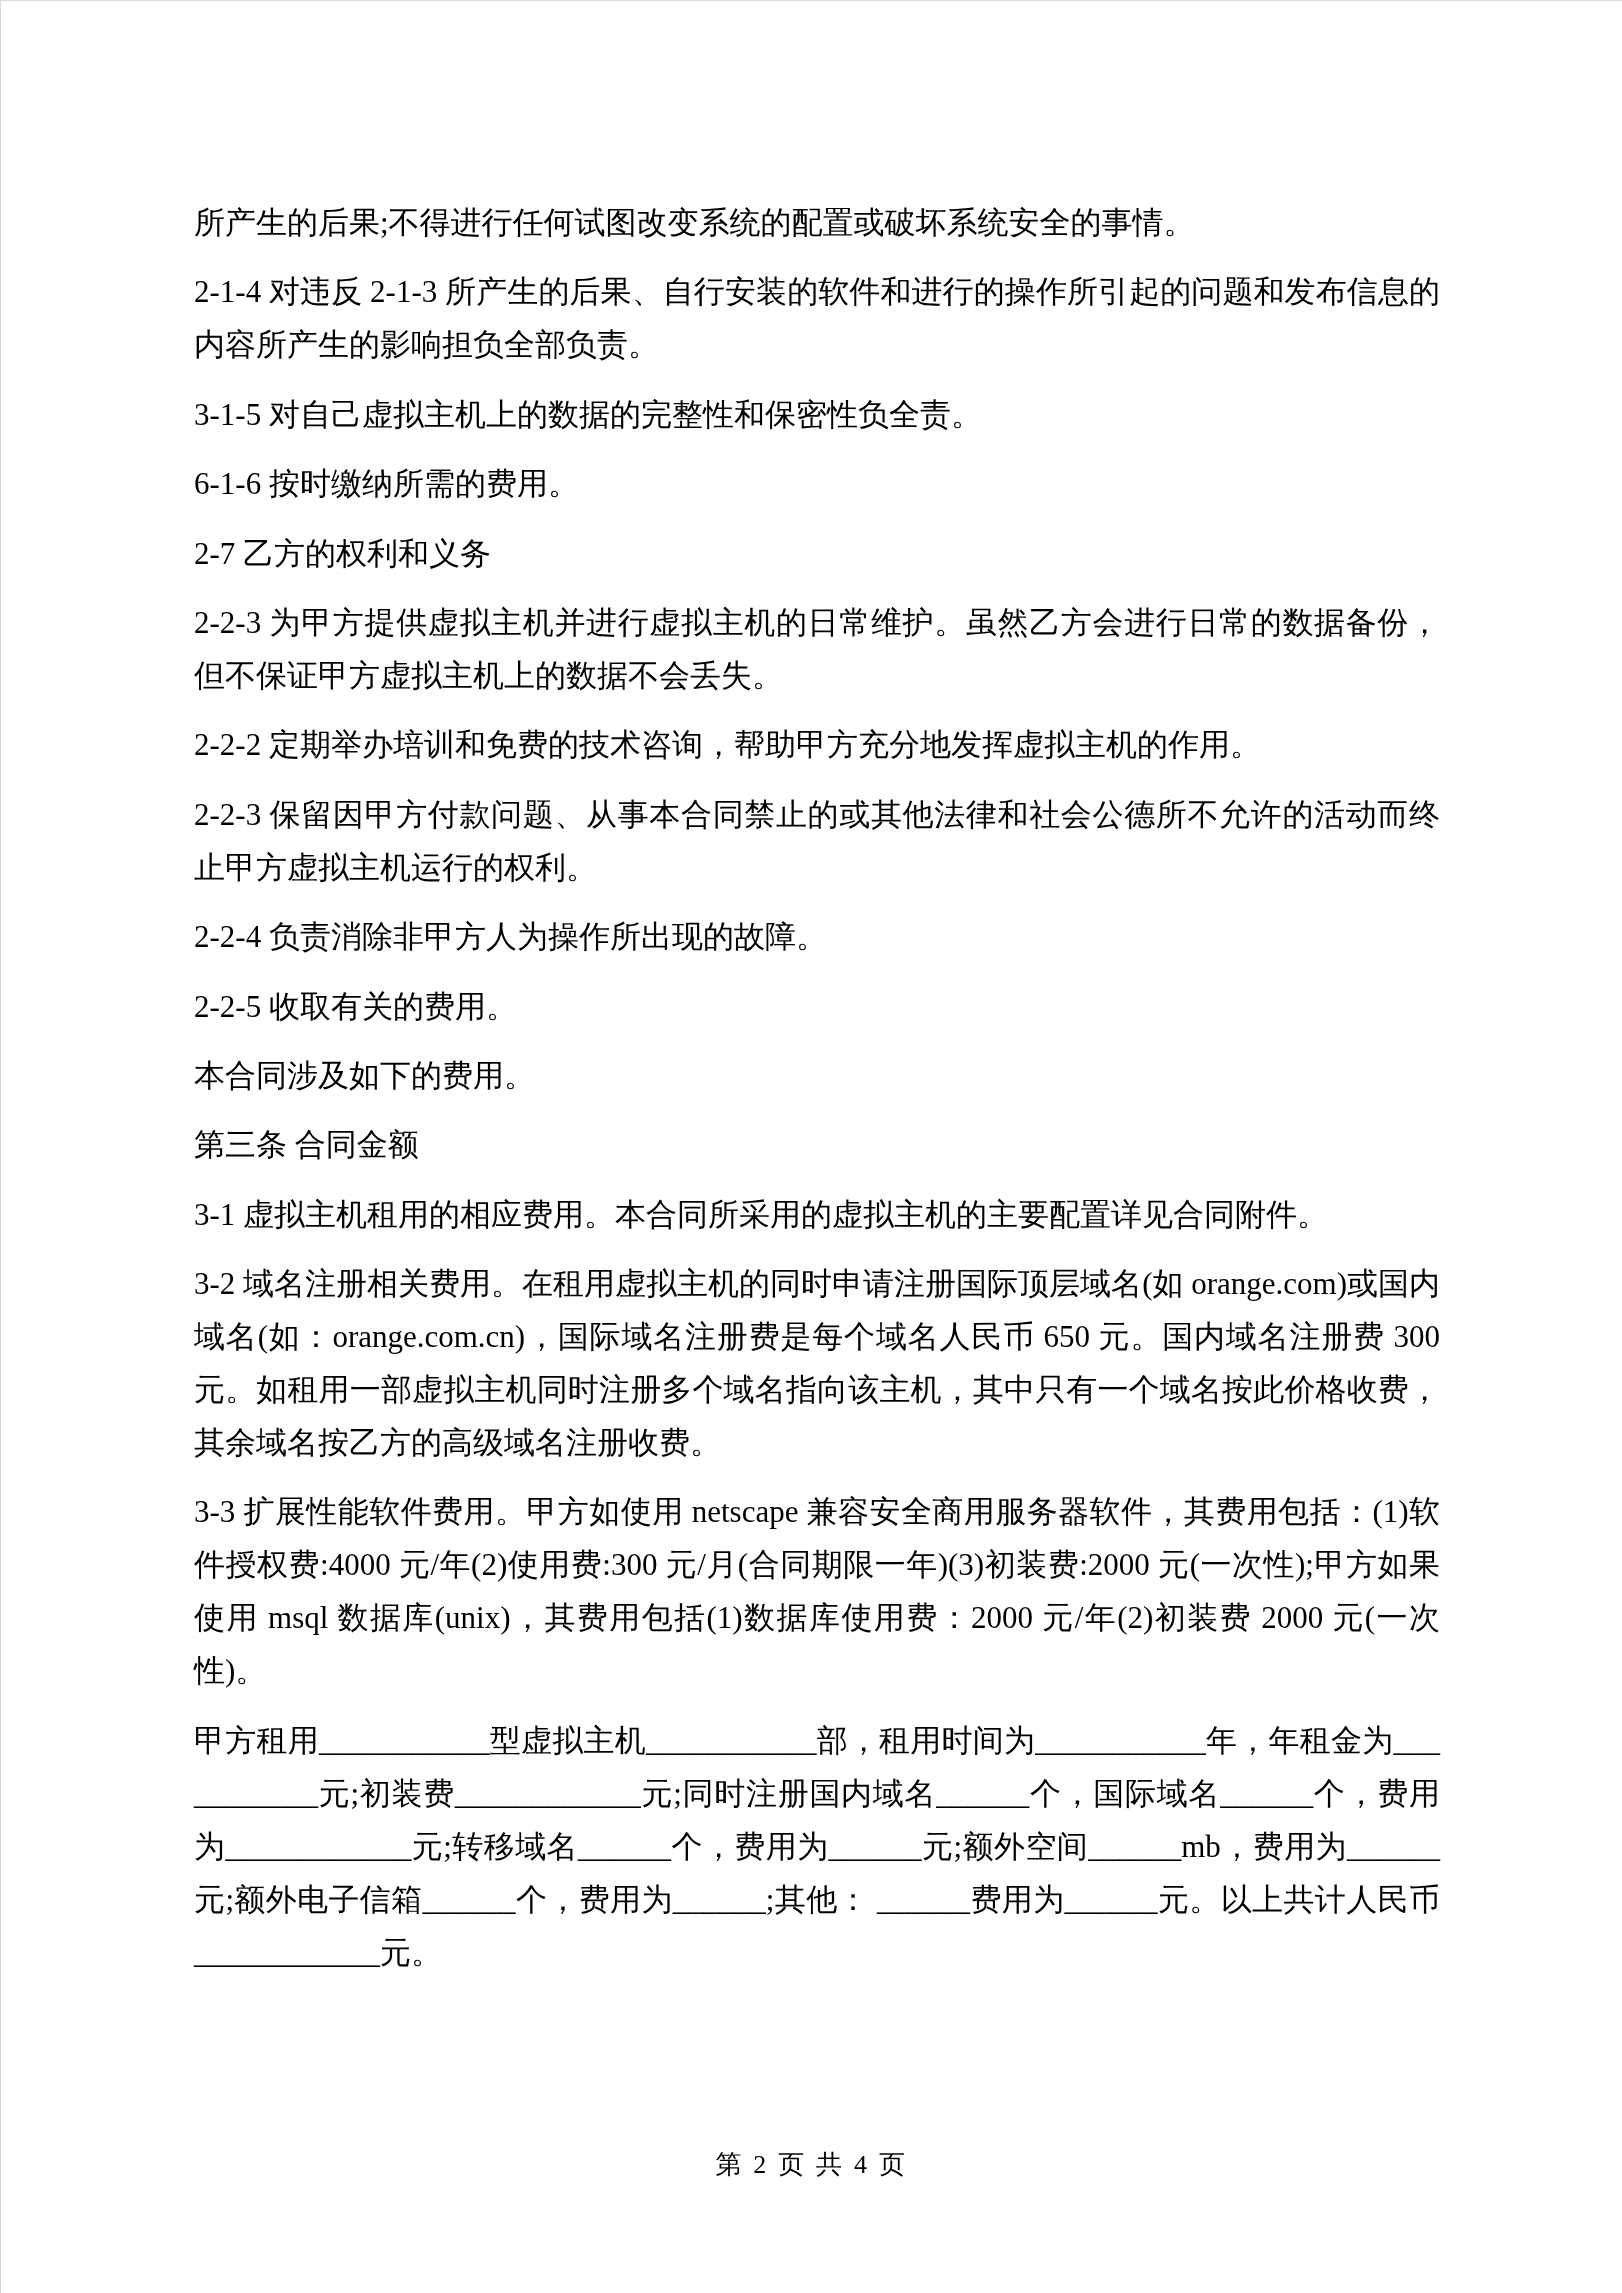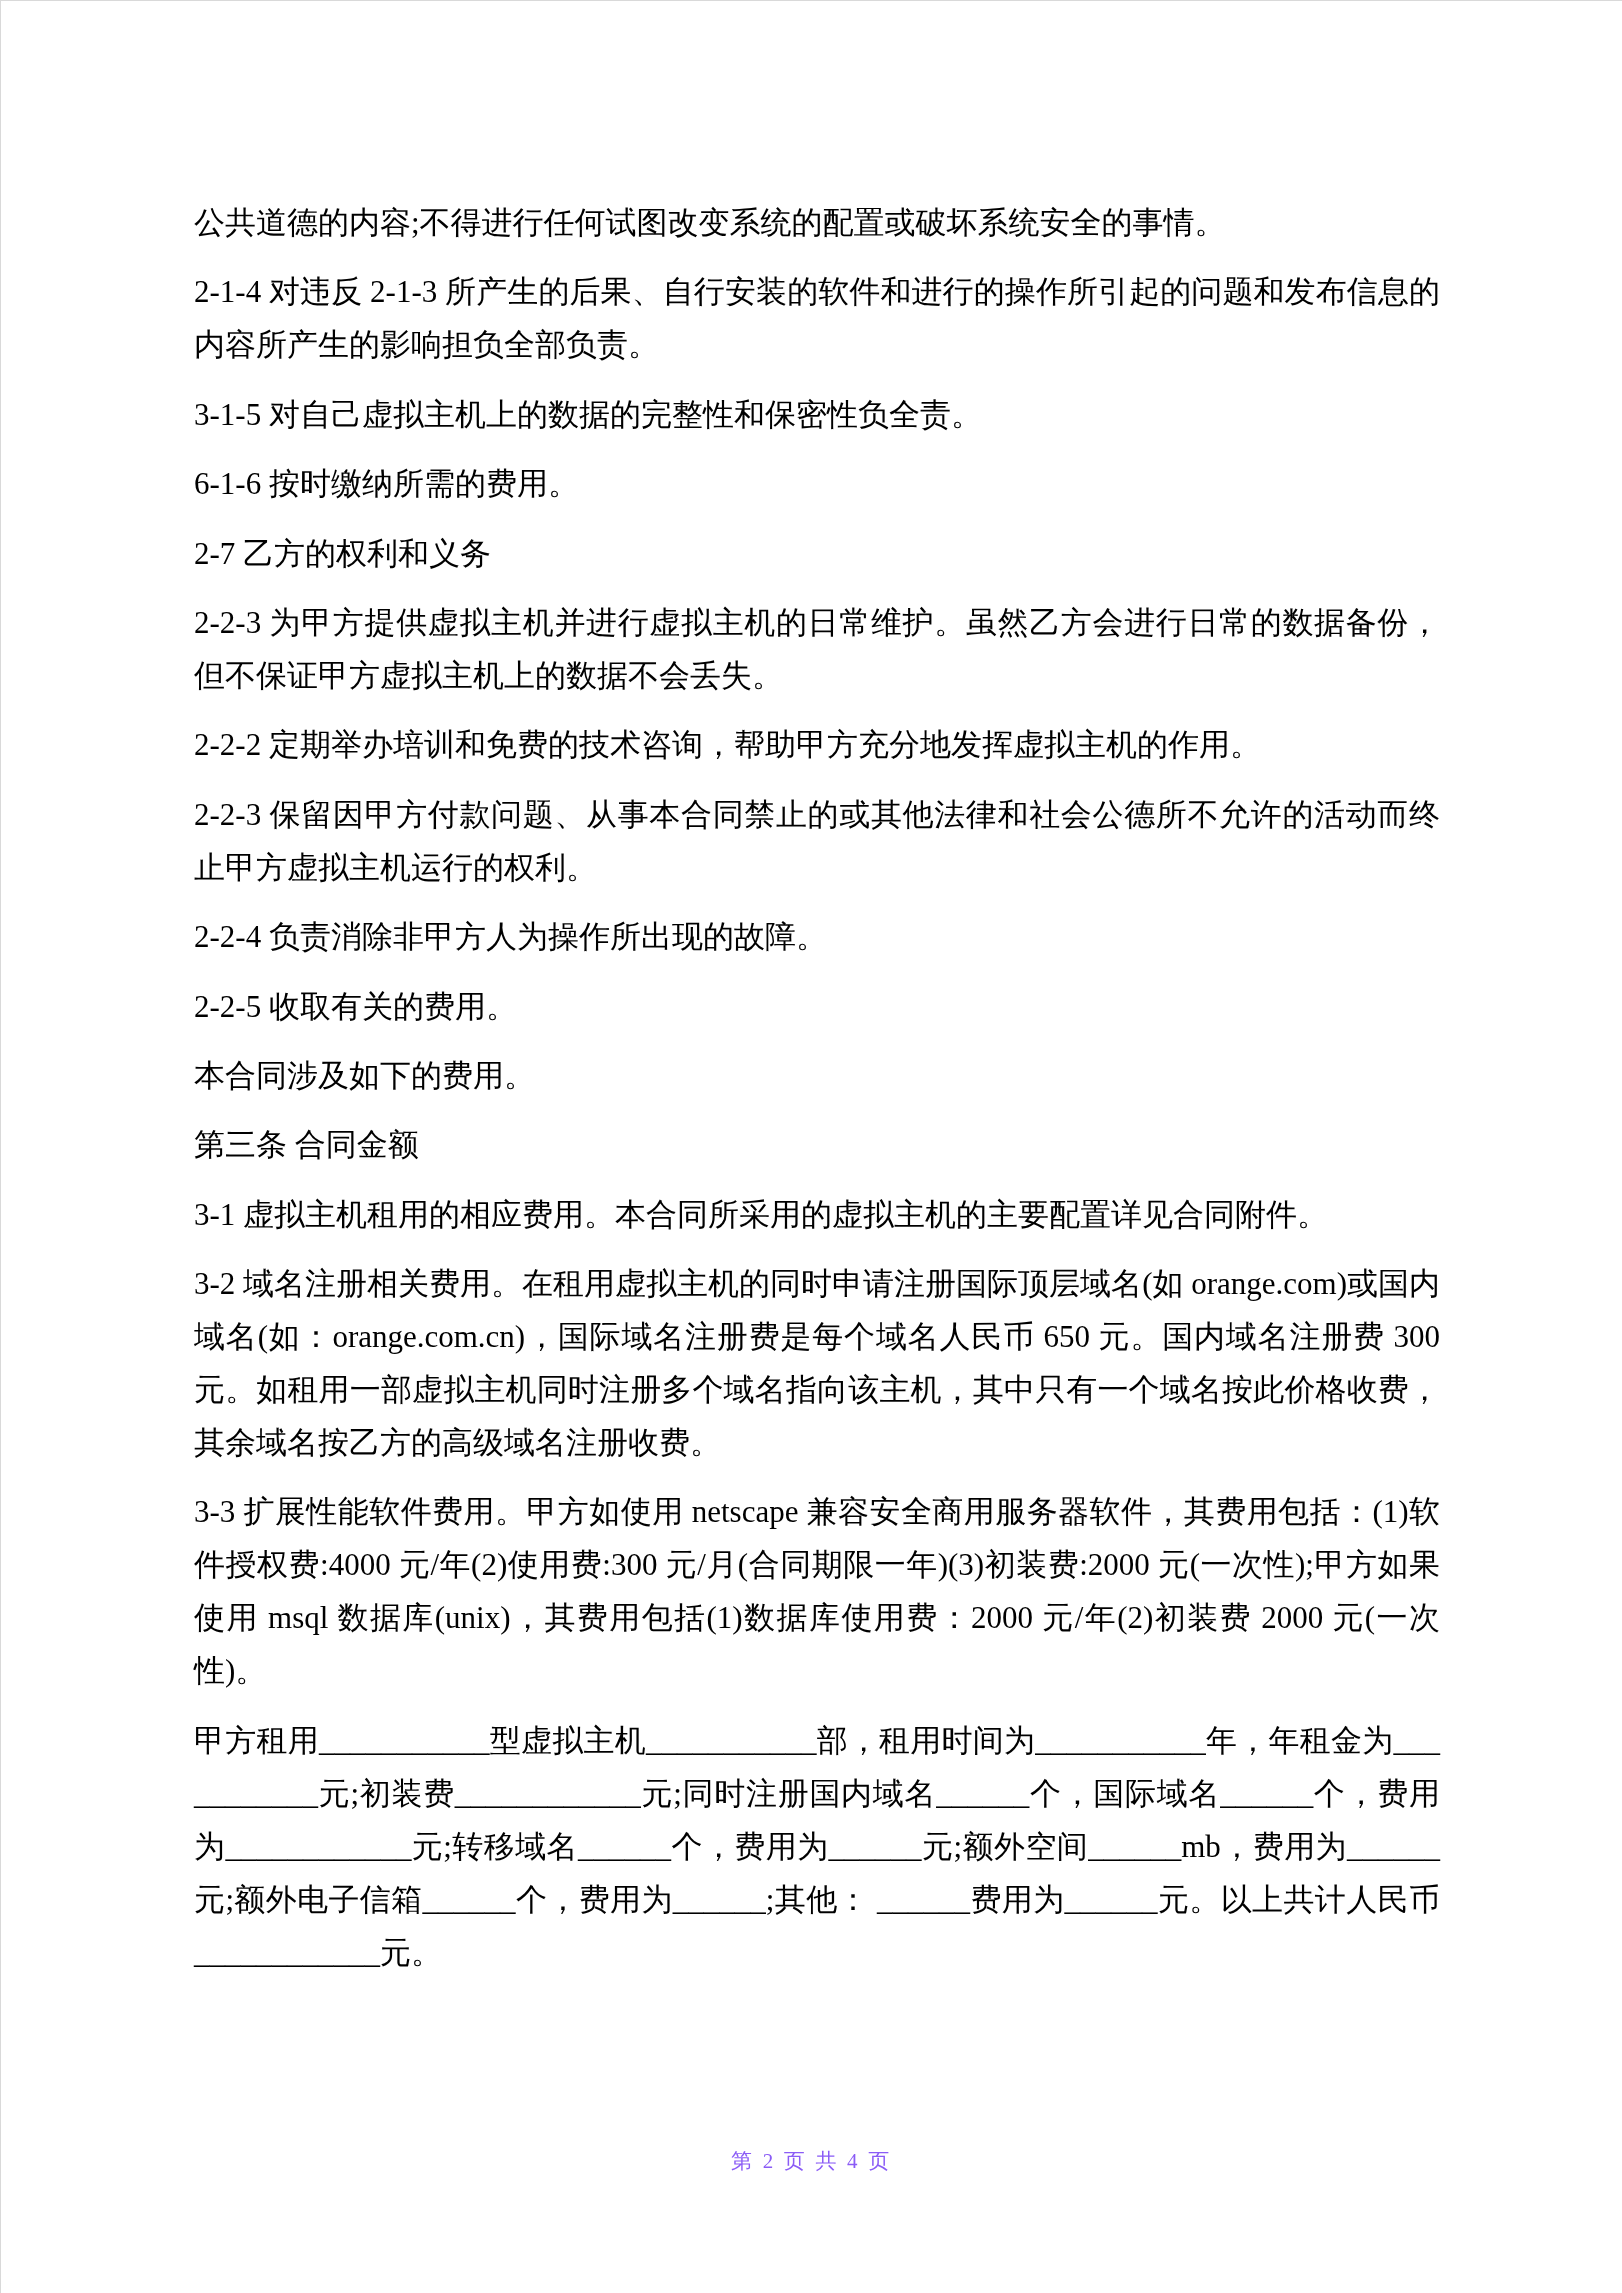--- a/index.html
+++ b/index.html
@@ -32,31 +32,31 @@
     text-justify: inter-character;
     word-break: break-all;
     white-space: pre-wrap;
   }
   .footer {
     position: absolute;
     left: 0;
     right: 0;
     top: 2146px;
     text-align: center;
-    font-size: 21px;
+    font-size: 26px;
     letter-spacing: 2.7px;
-    color: #8b5cf6;
+    color: #000000;
   }
 </style>
 </head>
 <body>
 
 <div class="page">
   <div class="content">
-    <p class="para">公共道德的内容;不得进行任何试图改变系统的配置或破坏系统安全的事情。</p>
+    <p class="para">所产生的后果;不得进行任何试图改变系统的配置或破坏系统安全的事情。</p>
     <p class="para">2-1-4 对违反 2-1-3 所产生的后果、自行安装的软件和进行的操作所引起的问题和发布信息的内容所产生的影响担负全部负责。</p>
     <p class="para">3-1-5 对自己虚拟主机上的数据的完整性和保密性负全责。</p>
     <p class="para">6-1-6 按时缴纳所需的费用。</p>
     <p class="para">2-7 乙方的权利和义务</p>
     <p class="para">2-2-3 为甲方提供虚拟主机并进行虚拟主机的日常维护。虽然乙方会进行日常的数据备份，但不保证甲方虚拟主机上的数据不会丢失。</p>
     <p class="para">2-2-2 定期举办培训和免费的技术咨询，帮助甲方充分地发挥虚拟主机的作用。</p>
     <p class="para">2-2-3 保留因甲方付款问题、从事本合同禁止的或其他法律和社会公德所不允许的活动而终止甲方虚拟主机运行的权利。</p>
     <p class="para">2-2-4 负责消除非甲方人为操作所出现的故障。</p>
     <p class="para">2-2-5 收取有关的费用。</p>
     <p class="para">本合同涉及如下的费用。</p>

